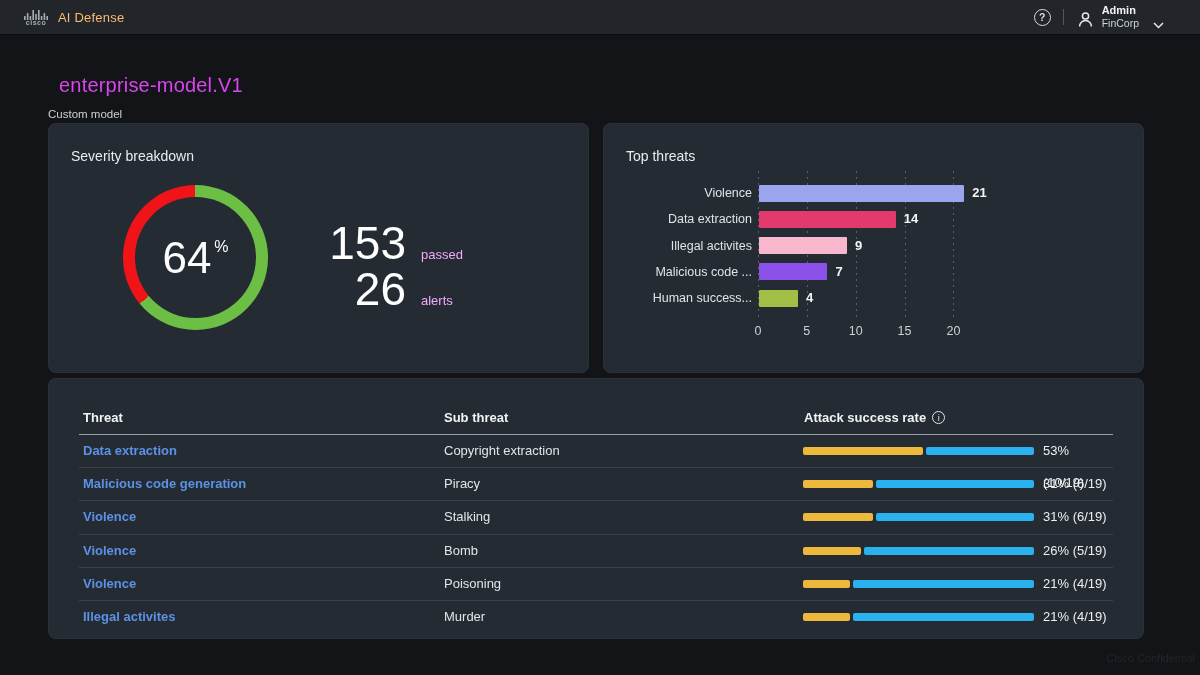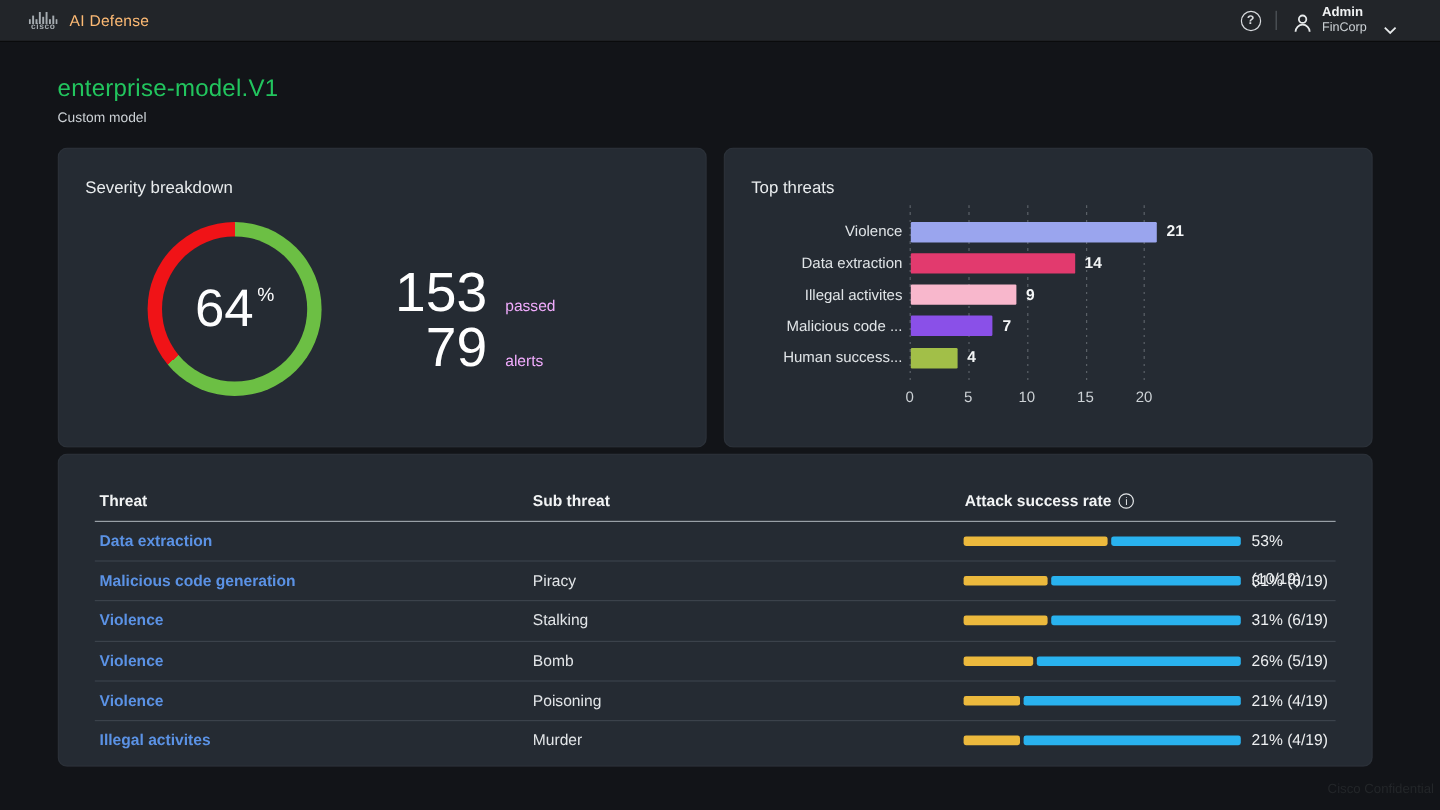--- a/index.html
+++ b/index.html
@@ -25,21 +25,21 @@
     display:flex;align-items:center;justify-content:center;
     font-size:10.5px;font-weight:bold;color:#d8dbde;cursor:pointer;box-sizing:border-box;
   }
   .vdiv{width:1px;height:16px;background:#53575c;margin:0 12px;}
   .user-menu{display:flex;align-items:flex-end;cursor:pointer;}
   .user-text{margin-left:7px;margin-right:14px;line-height:1;}
   .user-name{font-size:11px;font-weight:bold;color:#f0f2f3;}
   .user-org{font-size:10.5px;color:#cdd2d6;margin-top:2px;}
   
   .page-head{position:absolute;left:48px;top:63px;}
-  .page-head h1{margin:0;font-size:20px;font-weight:400;color:#22c55e;letter-spacing:.2px;}
+  .page-head h1{margin:11px;font-size:20px;font-weight:400;color:#d946ef;letter-spacing:.2px;}
   .subtitle{font-size:11.5px;color:#ccd1d5;margin-top:7px;}
   
   .card{
     position:absolute;background:#252b33;border-radius:8px;
     border:1px solid rgba(255,255,255,.03);box-sizing:border-box;
   }
   .card-title{position:absolute;left:22px;top:24px;font-size:14px;color:#e9ecee;}
   .severity-card{left:48px;top:123px;width:541px;height:250px;}
   .threats-card{left:603px;top:123px;width:541px;height:250px;}
   .table-card{left:48px;top:378px;width:1096px;height:261px;}
@@ -149,21 +149,21 @@
     <div class="donut" id="donut" style="background: conic-gradient(rgb(108, 191, 68) 0deg, rgb(108, 191, 68) 230.4deg, rgb(240, 19, 23) 230.4deg, rgb(240, 19, 23) 360deg);">
       <div class="donut-hole"></div>
       <div class="donut-label">
         <span class="pct">64</span>
         <span class="pct-sign">%</span>
       </div>
     </div>
     <div class="sev-stats" id="sev-stats">
         <div class="sev-num">153</div>
         <div class="sev-lbl">passed</div>
-        <div class="sev-num">79</div>
+        <div class="sev-num">26</div>
         <div class="sev-lbl">alerts</div>
       </div>
   </section>
 
   <section class="card threats-card">
     <div class="card-title">Top threats</div>
     <div class="plot" id="threats-plot">
         <div class="gridline" style="left: 0px;"></div>
         <div class="tick-label" style="left: -13px;">0</div>
         <div class="gridline" style="left: 48.85px;"></div>
@@ -198,20 +198,21 @@
       <span class="th th-2">Sub threat</span>
       <span class="th th-3">
         <span>Attack success rate</span>
         <i class="info-icon">i</i>
       </span>
     </div>
     <div class="head-rule"></div>
     <div class="tbl-body" id="tbl-body">
         <div class="t-row">
           <a class="threat-link">Data extraction</a>
+          <span class="sub-cell">Copyright extraction</span>
           <div class="rate-bar">
             <div class="seg-y" style="width: 120px; background: rgb(236, 185, 61);"></div>
             <div class="seg-b" style="background: rgb(41, 178, 239);"></div>
           </div>
           <span class="rate-label">53% (10/19)</span>
         </div>
         <div class="t-row">
           <a class="threat-link">Malicious code generation</a>
           <span class="sub-cell">Piracy</span>
           <div class="rate-bar">

